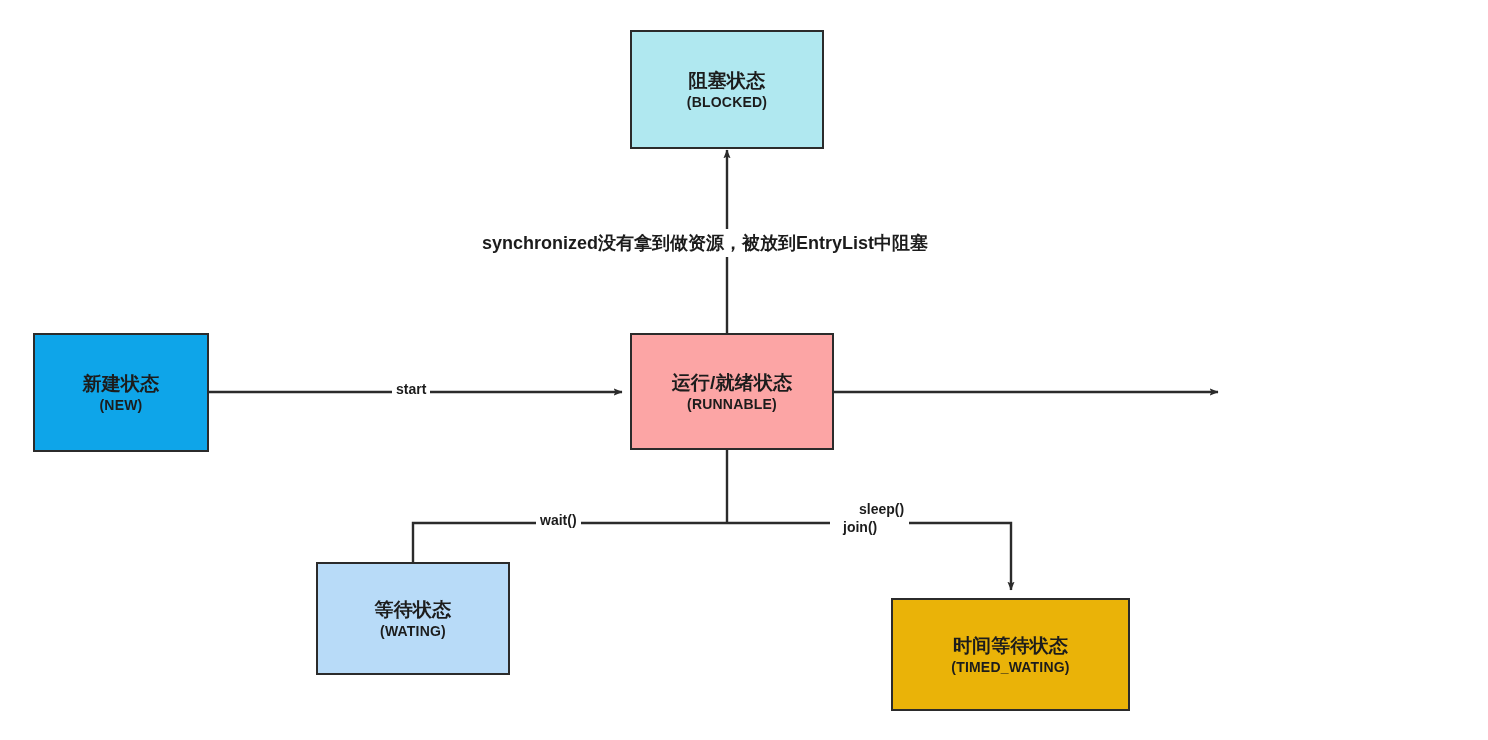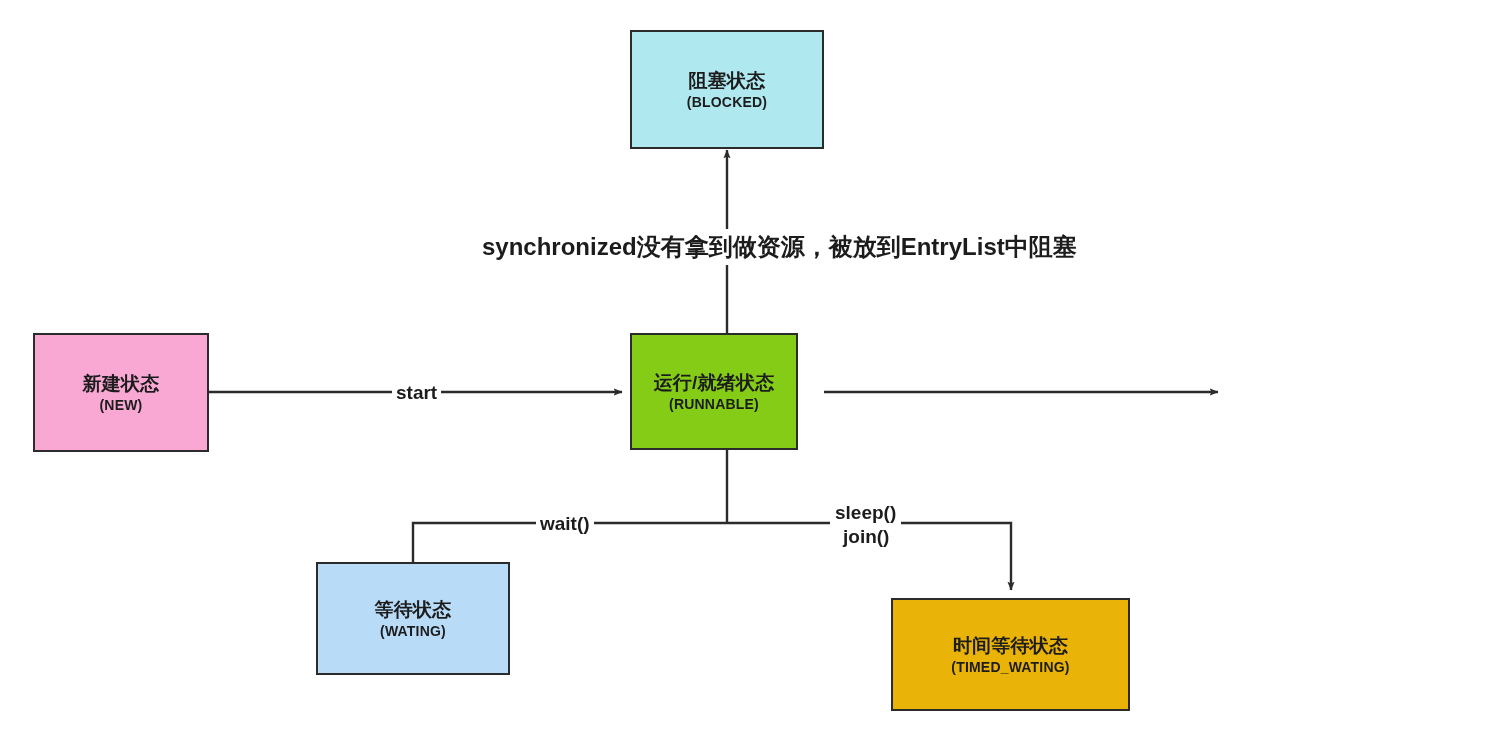--- a/index.html
+++ b/index.html
@@ -48,35 +48,35 @@
   }
   .state-node .line-en {
     display: block;
     font-size: 14px;
     font-weight: bold;
   }
   .edge-label {
     position: absolute;
     color: #1c1c1c;
     font-weight: bold;
-    font-size: 19px;
+    font-size: 14px;
     line-height: 1.28;
     white-space: nowrap;
     background: #ffffff;
     padding: 0 4px;
   }
   .edge-label.multi {
     text-align: center;
     padding: 0 5px;
   }
   .note-label {
     position: absolute;
     color: #1c1c1c;
     font-weight: bold;
-    font-size: 24px;
+    font-size: 18px;
     white-space: nowrap;
     background: #ffffff;
     padding: 2px 6px;
     text-align: center;
   }
 </style>
 </head>
 <body>
 
 <div id="diagram-root">
@@ -101,37 +101,37 @@
     <path d="M727,523 L1011,523 L1011,590" fill="none" stroke="#2b2b2b" stroke-width="2.4" marker-end="url(#arrowhead)"></path>
   </svg>
 
   <div class="state-node" style="left:630px; top:30px; width:194px; height:119px; background:#b0e8f0;">
     <span class="line-cn">阻塞状态</span>
     <span class="line-en">(BLOCKED)</span>
   </div>
 
   <div class="note-label" style="left:476px; top:229px;">synchronized没有拿到做资源，被放到EntryList中阻塞</div>
 
-  <div class="state-node" style="left:33px; top:333px; width:176px; height:119px; background:#f9a8d4;">
+  <div class="state-node" style="left:33px; top:333px; width:176px; height:119px; background:#0ea5e9;">
     <span class="line-cn">新建状态</span>
     <span class="line-en">(NEW)</span>
   </div>
 
   <div class="edge-label" style="left:392px; top:381px;">start</div>
 
-  <div class="state-node" style="left:630px; top:333px; width:168px; height:117px; background:#84cc16;">
+  <div class="state-node" style="left:630px; top:333px; width:204px; height:117px; background:#fca5a5;">
     <span class="line-cn">运行/就绪状态</span>
     <span class="line-en">(RUNNABLE)</span>
   </div>
 
 
   <div class="edge-label" style="left:536px; top:512px;">wait()</div>
 
   <div class="edge-label multi" style="left:830px; top:501px; line-height:1.25; text-align:left;">
-    <span style="display:block;">sleep()</span>
+    <span style="display:block;margin-left:24px;">sleep()</span>
     <span style="display:block; padding-left:8px;">join()</span>
   </div>
 
   <div class="state-node" style="left:316px; top:562px; width:194px; height:113px; background:#b8dbf8;">
     <span class="line-cn">等待状态</span>
     <span class="line-en">(WATING)</span>
   </div>
 
   <div class="state-node" style="left:891px; top:598px; width:239px; height:113px; background:#eab308;">
     <span class="line-cn">时间等待状态</span>

